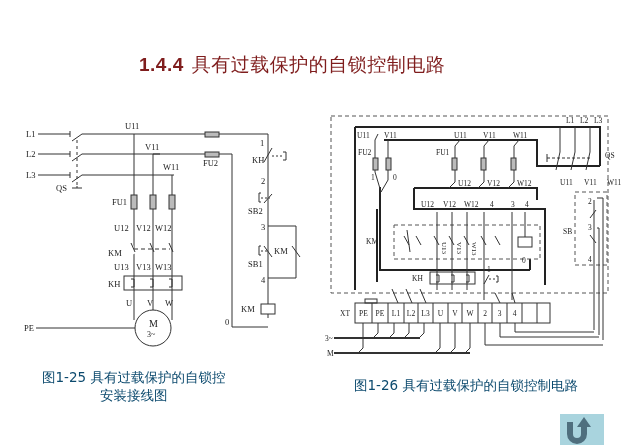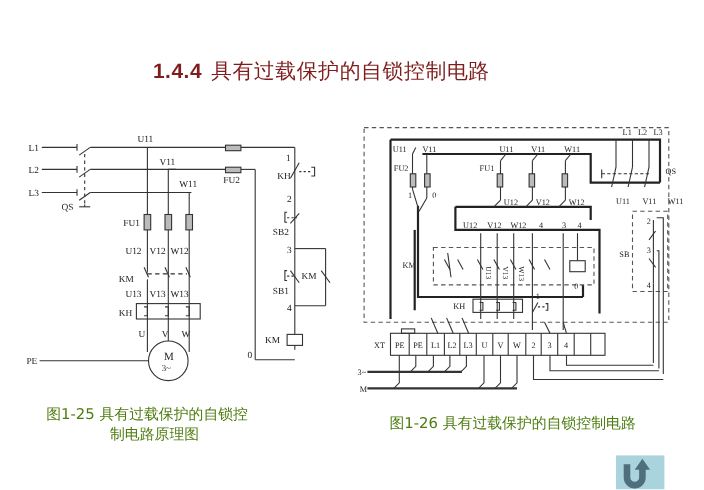--- a/index.html
+++ b/index.html
@@ -1,20 +1,20 @@
 <!DOCTYPE html>
 <html><head>
 <meta charset="utf-8">
 <style>
   html, body { margin:0; padding:0; background:#ffffff; }
   body { width:640px; height:445px; position:relative; overflow:hidden; font-family:"DejaVu Sans", "Liberation Sans", sans-serif; }
   .title { position:absolute; left:139px; top:42px; font-size:19px; font-weight:normal; color:#7f1d1d; white-space:nowrap; letter-spacing:0.5px;margin-top:10px; }
   .title .num { font-family:"Liberation Sans", sans-serif; font-weight:bold; margin-right:8px; }
   svg text { font-family:"Liberation Serif", "DejaVu Serif", serif; fill:#222; }
-  .cap { position:absolute; font-size:13.5px; color:#4d7c0f; text-align:center; white-space:nowrap; line-height:18px; }
+  .cap { position:absolute; font-size:13.5px; color:#0c4a6e; text-align:center; white-space:nowrap; line-height:18px; }
   .cap1 { left:42px; top:368px; width:230px; text-align:left; }
   .cap1 .l2 { display:block; padding-left:58px; }
   .cap2 { left:326px; top:376px; width:280px; }
   .cap2 .l2 { display:block; padding-left:10px; }
   .up-btn { position:absolute; left:560px; top:414px; width:44px; height:31px; background:#a9d4de; }
 </style>
 </head>
 <body>
 
 <div class="title">
@@ -310,21 +310,21 @@
     <g font-size="7">
       <text x="0" y="0" transform="translate(442,242) rotate(90)">U13</text>
       <text x="0" y="0" transform="translate(457,242) rotate(90)">V13</text>
       <text x="0" y="0" transform="translate(472,242) rotate(90)">W13</text>
     </g>
   </g>
 </svg>
 
 <div class="cap cap1">
   <span>图1-25  具有过载保护的自锁控</span>
-  <span class="l2">制电路原理图</span>
+  <span class="l2">安装接线图</span>
 </div>
 <div class="cap cap2">
   <span>图1-26  具有过载保护的自锁控制电路</span>
 </div>
 
 <div class="up-btn">
   <svg width="44" height="31" viewBox="0 0 44 31">
     <path d="M10 8 V20 a7 7 0 0 0 14 0 V12" fill="none" stroke="#4f6f7e" stroke-width="6"></path>
     <polygon points="17,13 24,3 31,13" fill="#4f6f7e"></polygon>
   </svg>

